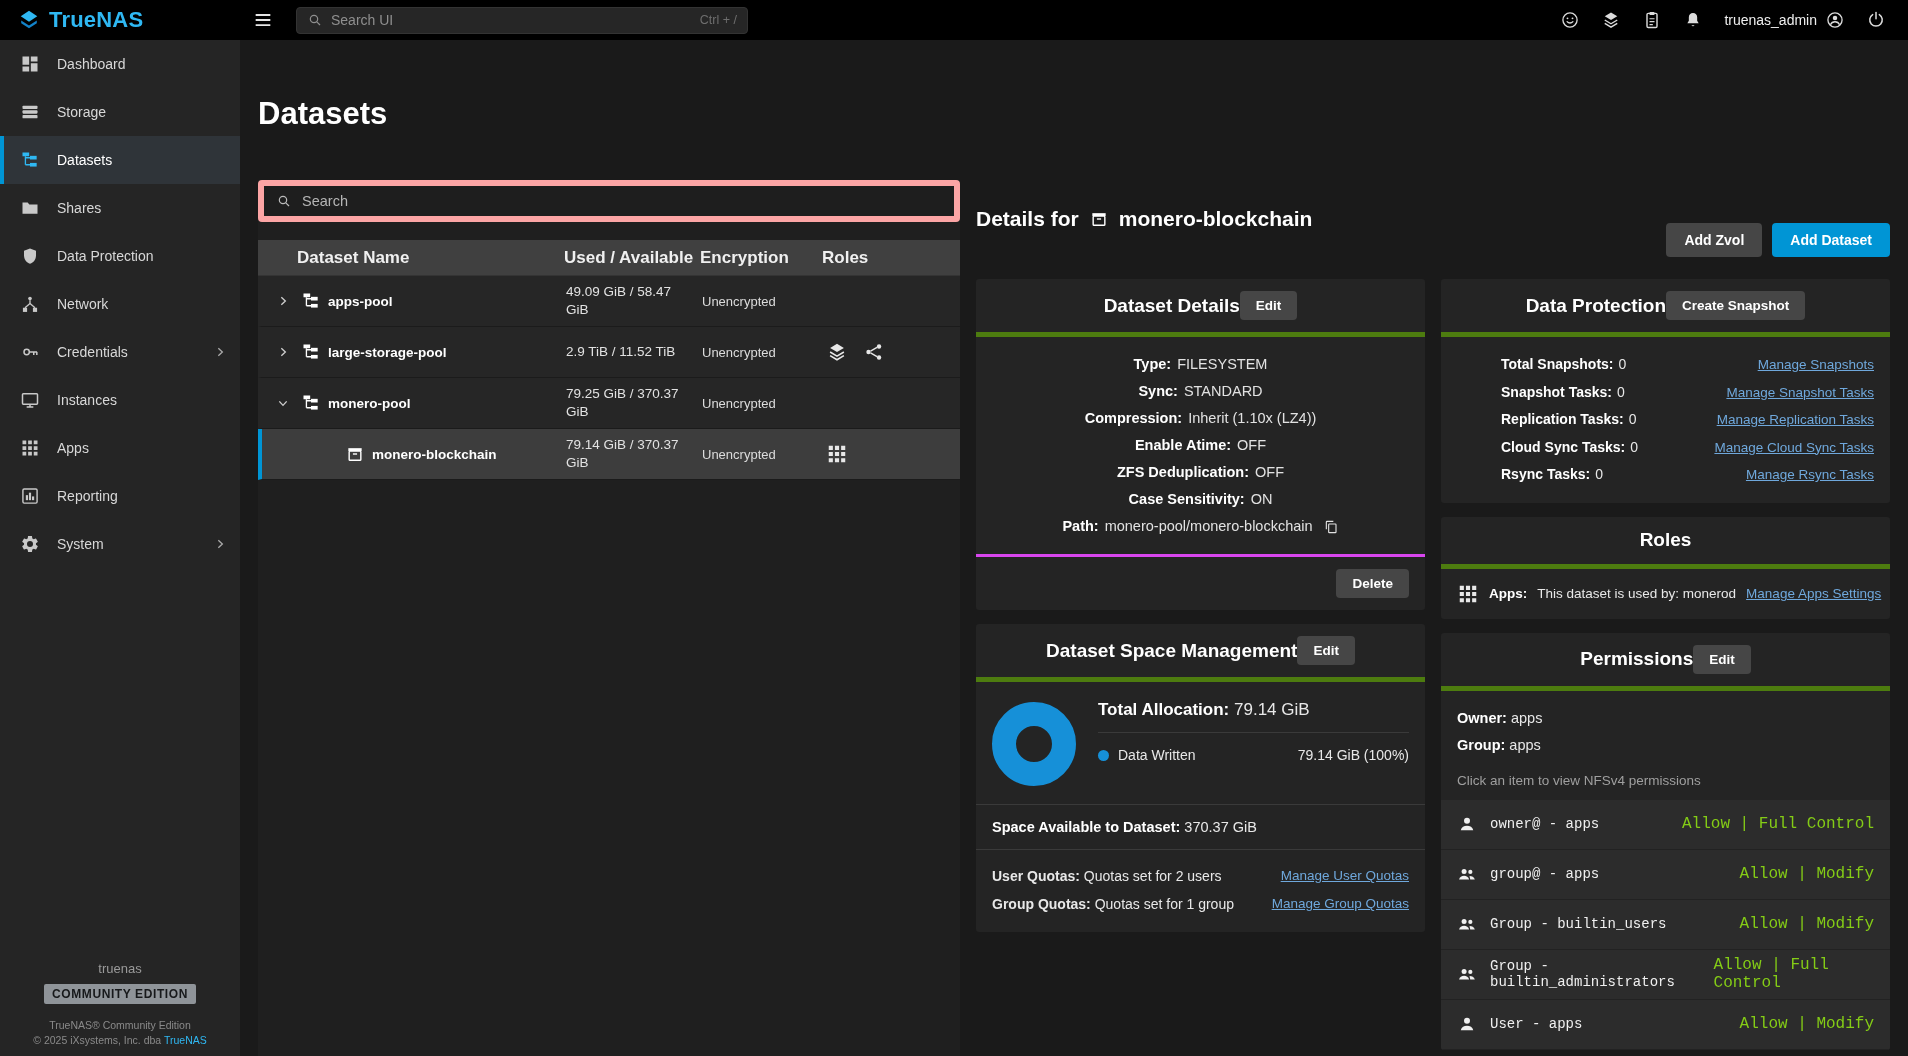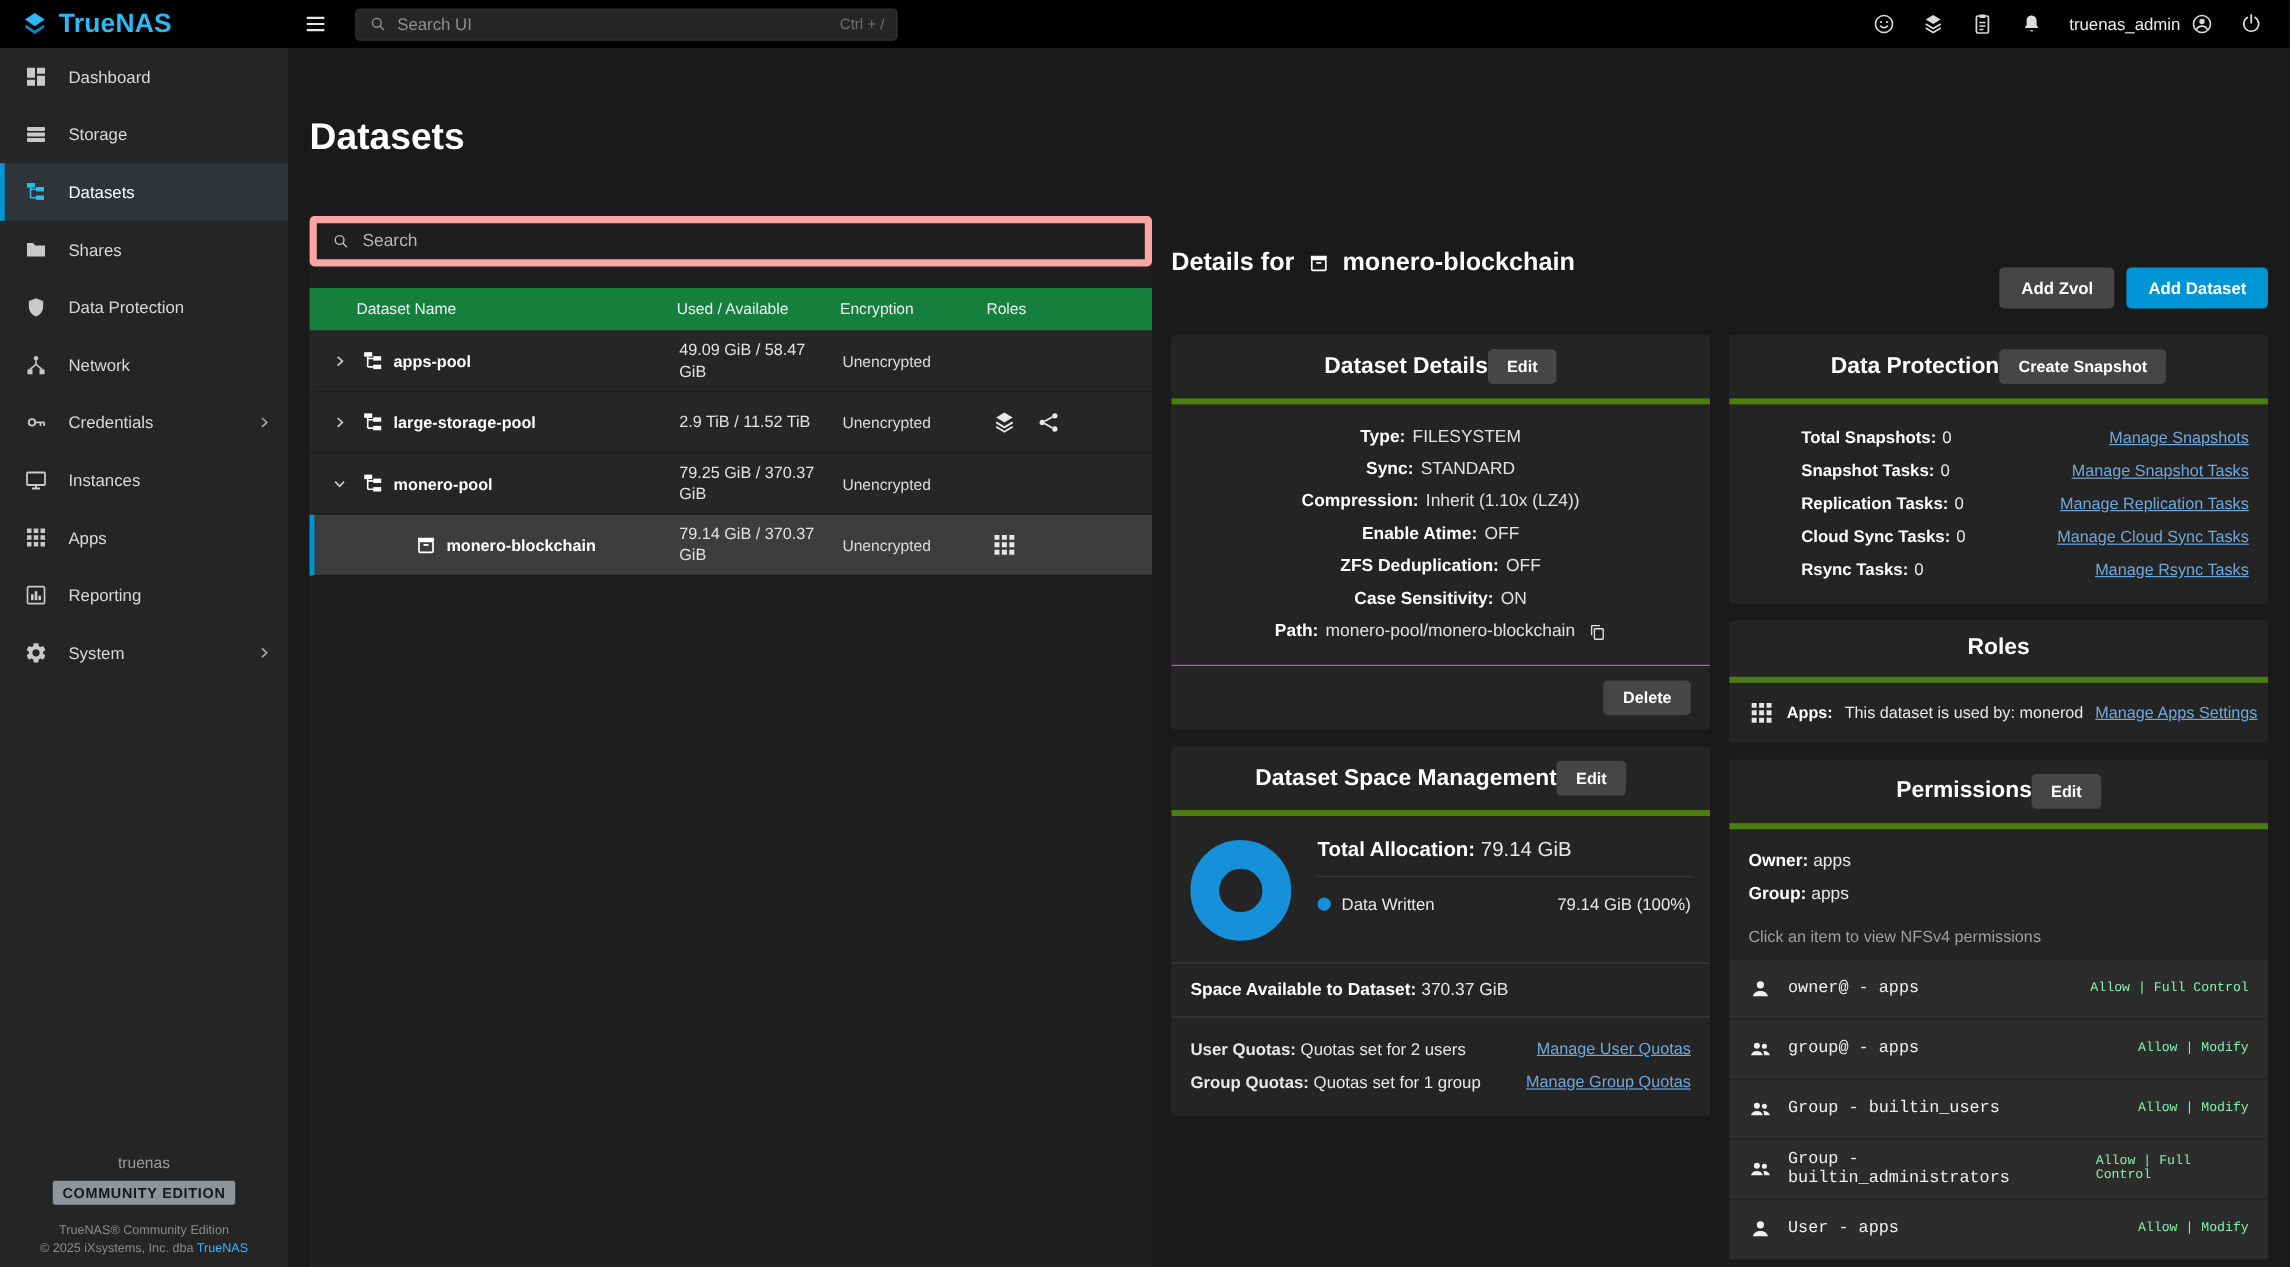--- a/index.html
+++ b/index.html
@@ -46,21 +46,21 @@
   .page-title { font-size:31px; font-weight:bold; color:#fff; }
   .content { display:flex; margin-top:48px; padding:0 18px; gap:16px; flex:1; overflow:hidden; }
 
   
   .tree-panel { width:702px; flex:none; display:flex; flex-direction:column; background:#1f1f1f; }
   .tree-search { margin:0 0 18px 0; height:42px; border:6px solid #fca5a5; border-radius:4px; background:#1e1e1e;
                  display:flex; align-items:center; gap:10px; padding:0 12px; color:#bbb; }
   .ts-input { flex:1; background:transparent; border:none; outline:none; color:#eee; font-size:14.5px; }
   .ts-input::placeholder { color:#b5b5b5; }
   .tgrid { display:grid; grid-template-columns:304px 136px 122px 1fr; align-items:center; }
-  .thead { height:36px; background:#15803d; border-bottom:1px solid #343434; font-size:13px; font-weight:normal; color:#f0f0f0; }
+  .thead { height:36px; background:#404040; border-bottom:1px solid #343434; font-size:17px; font-weight:bold; color:#f0f0f0; }
   .thead > div { padding-left:2px; }
   .th-name { padding-left:39px !important; }
   .trow { height:51px; background:#262626; border-bottom:1px solid #1b1b1b; cursor:pointer; border-left:4px solid transparent; }
   .trow.selected { background:#3d3d3d; border-left-color:#0095d5; }
   .cell-name { display:flex; align-items:center; gap:7px; padding-left:10px; font-size:13.5px; font-weight:bold; color:#fff; overflow:hidden; white-space:nowrap; }
   .trow.selected .cell-name { padding-left:83px; }
   .expander { width:22px; height:22px; color:#cfcfcf; flex:none; display:flex; align-items:center; justify-content:center; }
   .cell-used { font-size:13.5px; color:#e2e2e2; line-height:1.35; padding-right:14px; }
   .cell-enc { font-size:13px; color:#dcdcdc; }
   .cell-roles { display:flex; align-items:center; gap:15px; color:#e8e8e8; padding-left:2px; }
@@ -79,21 +79,21 @@
 
   .cards { display:flex; gap:16px; align-items:flex-start; }
   .col { flex:1; display:flex; flex-direction:column; gap:14px; min-width:0; }
   .card { background:#242424; border-radius:3px; overflow:hidden; }
   .card-header { display:flex; align-items:center; justify-content:center; padding:12px 16px; border-bottom:5px solid #4d7c0f; min-height:52px; }
   .card-title { font-size:19px; font-weight:bold; color:#fff; }
   .card-body { padding:14px 16px; }
 
   .field { font-size:14.5px; line-height:27px; color:#e2e2e2; display:flex; align-items:center; gap:6px;justify-content:center; }
   .field b { color:#fff; }
-  .card-footer { border-top:1px solid #d946ef; padding:12px 16px; text-align:right; }
+  .card-footer { border-top:3px solid #d946ef; padding:12px 16px; text-align:right; }
 
   .link { color:#6fa8dc; text-decoration:underline; font-size:13.5px; cursor:pointer; white-space:nowrap; }
 
   
   .space-top { display:flex; gap:22px; padding-bottom:4px; }
   .donut { width:84px; height:84px; border-radius:50%; border:24px solid #1690d8; margin-top:6px; flex:none; }
   .space-right { flex:1; padding-top:4px; }
   .alloc { font-size:17px; color:#e8e8e8; padding-bottom:12px; border-bottom:1px solid #3a3a3a; }
   .alloc b { color:#fff; }
   .legend-row { display:flex; align-items:center; gap:9px; padding-top:14px; font-size:14px; }
@@ -115,21 +115,21 @@
   .roles-row b { color:#fff; }
   .roles-row .link { margin-left:auto; }
 
   
   .perm-meta { font-size:14.5px; line-height:27px; }
   .perm-meta b { color:#fff; }
   .perm-hint { color:#9f9f9f; font-size:13.5px; margin:14px 0 12px; }
   .perm-list { margin:0 -16px -14px;font-family:Liberation Mono, monospace; }
   .perm-item { display:flex; align-items:center; gap:13px; height:50px; padding:0 16px; background:#2c2c2c;
                border-bottom:1px solid #222; cursor:pointer; font-size:14px; color:#f0f0f0; }
-  .perm-ace { margin-left:auto; font-size:11px; color:#86efac; }
+  .perm-ace { margin-left:auto; font-size:16px; color:#84cc16; }
 </style>
 </head>
 <body>
 
 <div class="topbar">
   <div class="brand">
     <span>
       <svg class="ic22" viewBox="0 0 24 24">
           <path d="M12 2 21 8 12 14 3 8Z" fill="#2fb8f3"></path>
           <path d="M3.5 12.5 12 18l8.5-5.5 0 3L12 21 3.5 15.5Z" fill="#1283c9"></path>

